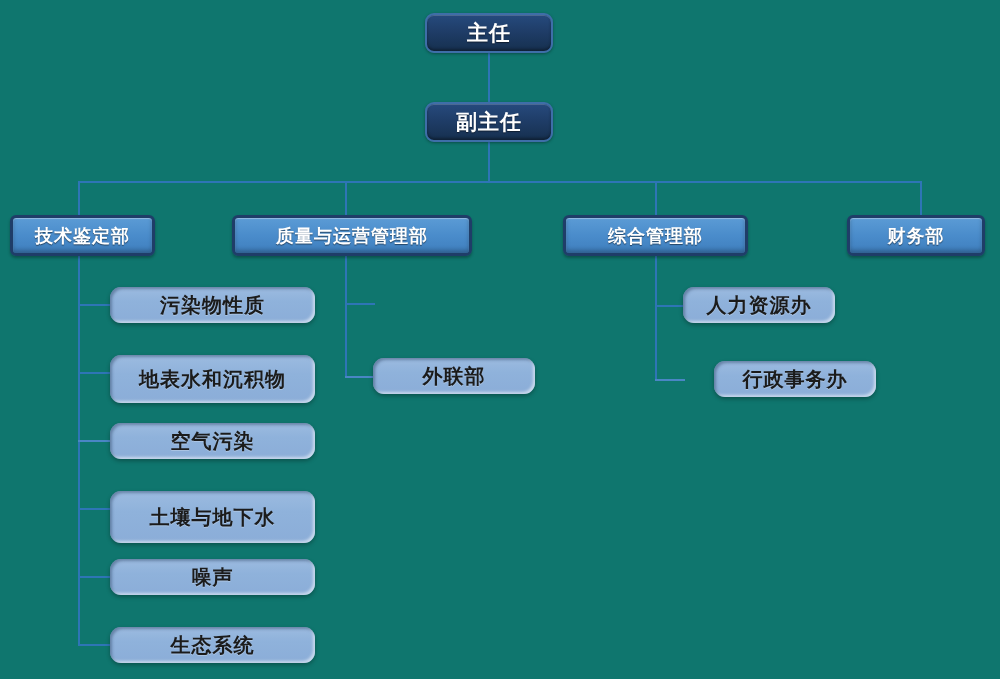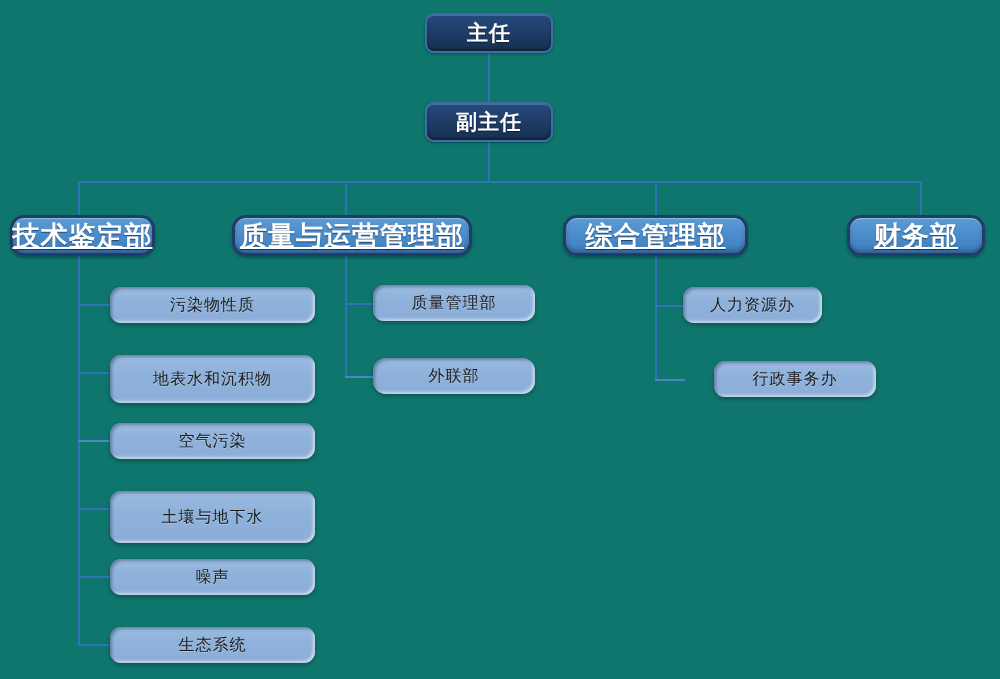--- a/index.html
+++ b/index.html
@@ -51,38 +51,37 @@
     text-shadow: 0 1px 1px rgba(0,0,0,0.45);
     box-shadow: 0 1px 3px rgba(0,0,0,0.35),
                 inset 0 1px 0 rgba(255,255,255,0.18),
                 inset 0 -2px 3px rgba(0,0,0,0.35);
   }
 
   
   .node.lvl-dept {
     background: linear-gradient(180deg, #5b9bd5 0%, #4a8ccb 50%, #3f7fbe 100%);
     border: 3px solid #1f3d68;
-    border-radius: 14px;
+    border-radius: 6px;
     color: #ffffff;
-    font-size: 27px;
+    font-size: 18px;
     font-weight: bold;
     text-shadow: 0 1px 1px rgba(0,0,0,0.5);
     box-shadow: 0 2px 3px rgba(0,0,0,0.3),
                 inset 0 1px 1px rgba(255,255,255,0.35),
                 inset 0 -3px 4px rgba(0,0,0,0.25);
-    text-decoration: underline;
   }
 
   
   .node.lvl-sub {
     background: linear-gradient(180deg, #9cbbe0 0%, #8fb2db 40%, #8badd8 100%);
     border-radius: 11px;
     color: #1b1b1b;
-    font-size: 16px;
-    font-weight: normal;
+    font-size: 20px;
+    font-weight: bold;
     text-shadow: 0 1px 0 rgba(255,255,255,0.25);
     box-shadow: 0 2px 4px rgba(0,0,0,0.30),
                 inset 2px 2px 3px rgba(60,85,120,0.55),
                 inset -2px -2px 3px rgba(255,255,255,0.55);
   }
 </style>
 </head>
 <body>
 
 <div id="chart-canvas">
@@ -122,19 +121,18 @@
   <div class="node lvl-dept" style="left:563px; top:215px; width:185px; height:41px;">综合管理部</div>
   <div class="node lvl-dept" style="left:847px; top:215px; width:138px; height:41px;">财务部</div>
 
   <div class="node lvl-sub" style="left:110px; top:287px; width:205px; height:36px;">污染物性质</div>
   <div class="node lvl-sub" style="left:110px; top:355px; width:205px; height:48px;">地表水和沉积物</div>
   <div class="node lvl-sub" style="left:110px; top:423px; width:205px; height:36px;">空气污染</div>
   <div class="node lvl-sub" style="left:110px; top:491px; width:205px; height:52px;">土壤与地下水</div>
   <div class="node lvl-sub" style="left:110px; top:559px; width:205px; height:36px;">噪声</div>
   <div class="node lvl-sub" style="left:110px; top:627px; width:205px; height:36px;">生态系统</div>
 
-  <div class="node lvl-sub" style="left:373px; top:285px; width:162px; height:36px;">质量管理部</div>
-  <div class="node lvl-sub" style="left:373px; top:358px; width:162px; height:36px;border-radius:13px;">外联部</div>
+  <div class="node lvl-sub" style="left:373px; top:358px; width:162px; height:36px;">外联部</div>
 
-  <div class="node lvl-sub" style="left:683px; top:287px; width:139px; height:36px;">人力资源办</div>
+  <div class="node lvl-sub" style="left:683px; top:287px; width:152px; height:36px;">人力资源办</div>
   <div class="node lvl-sub" style="left:714px; top:361px; width:162px; height:36px;">行政事务办</div>
 
 </div>
 
 </body></html>

